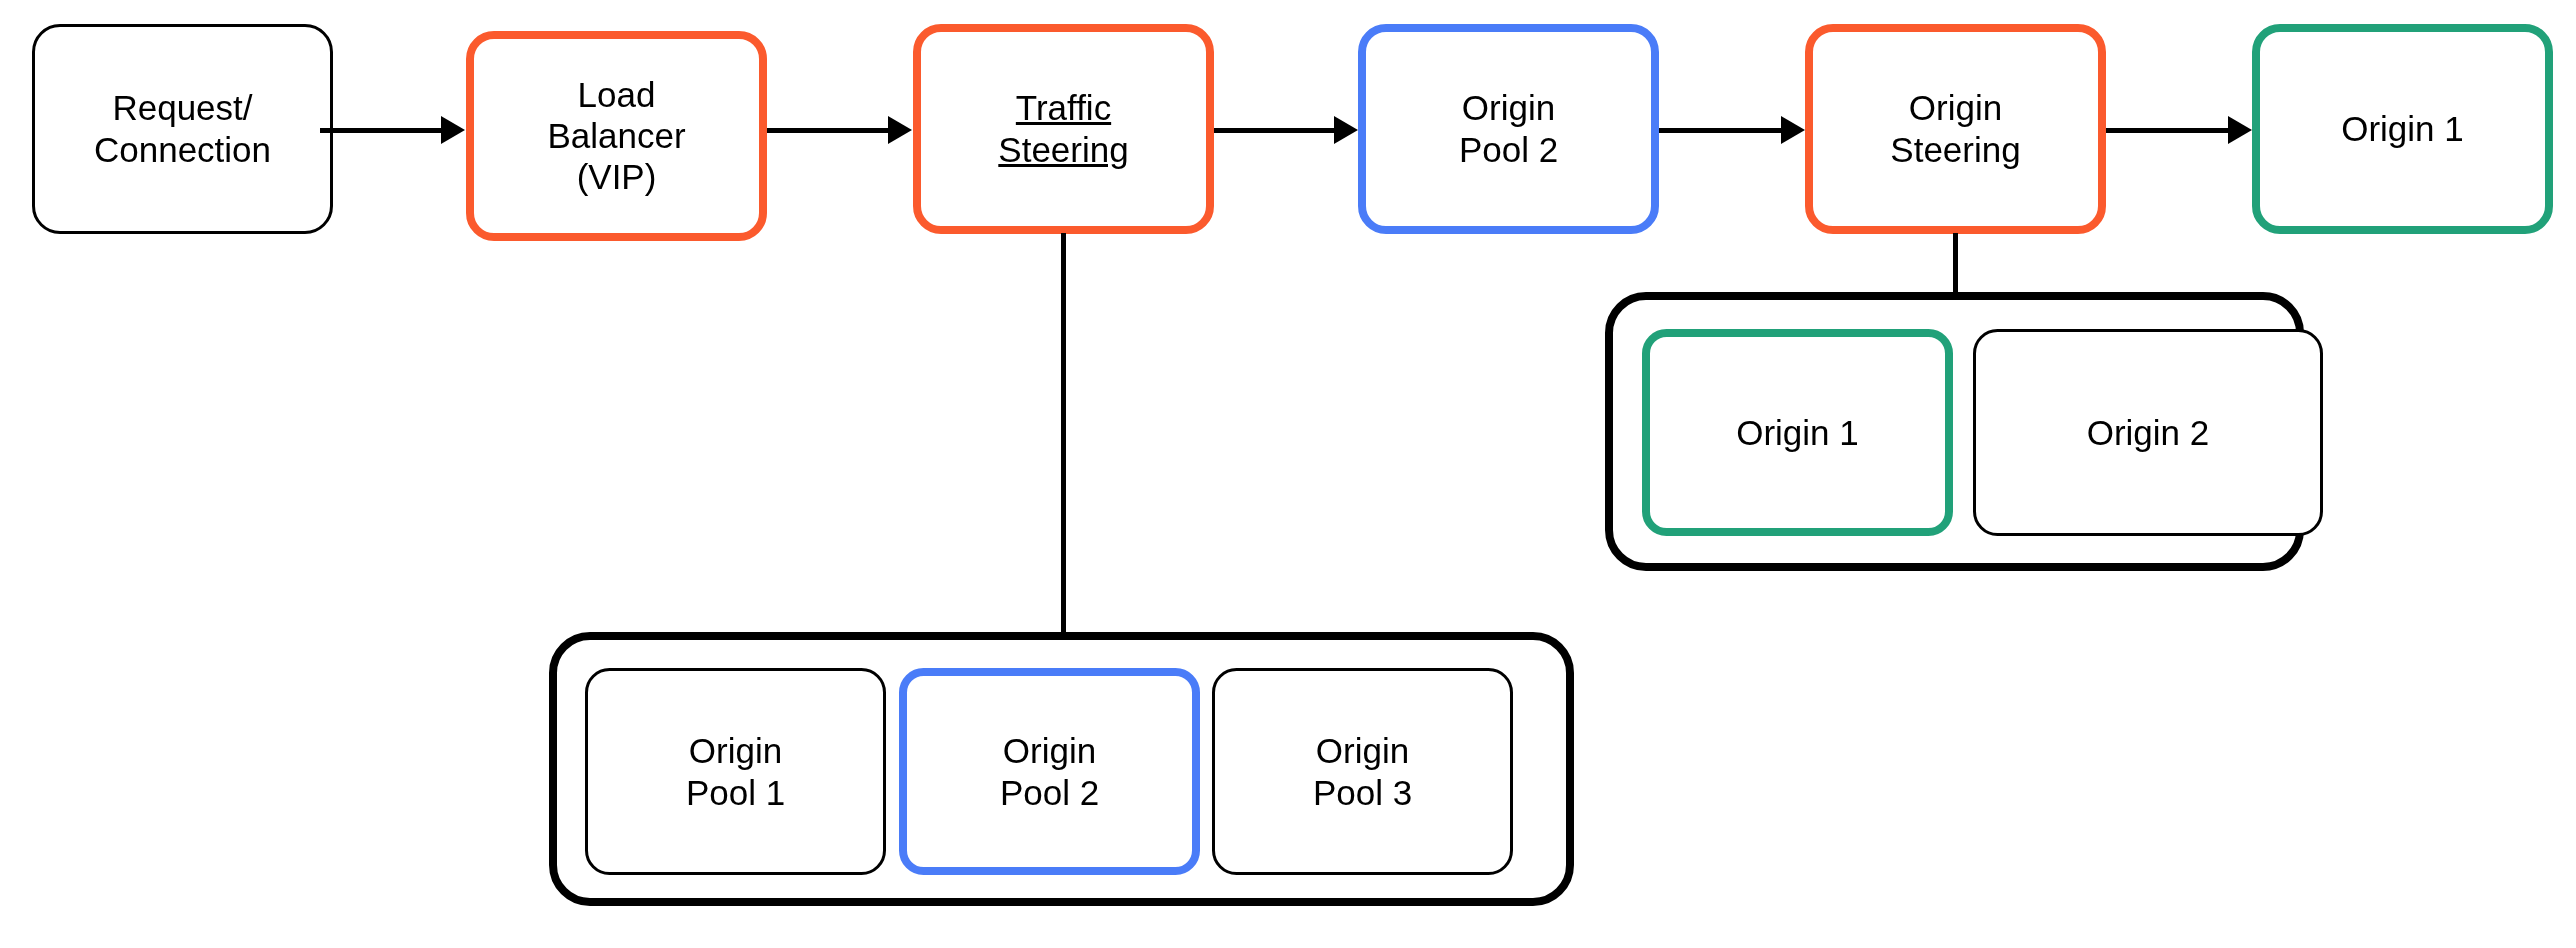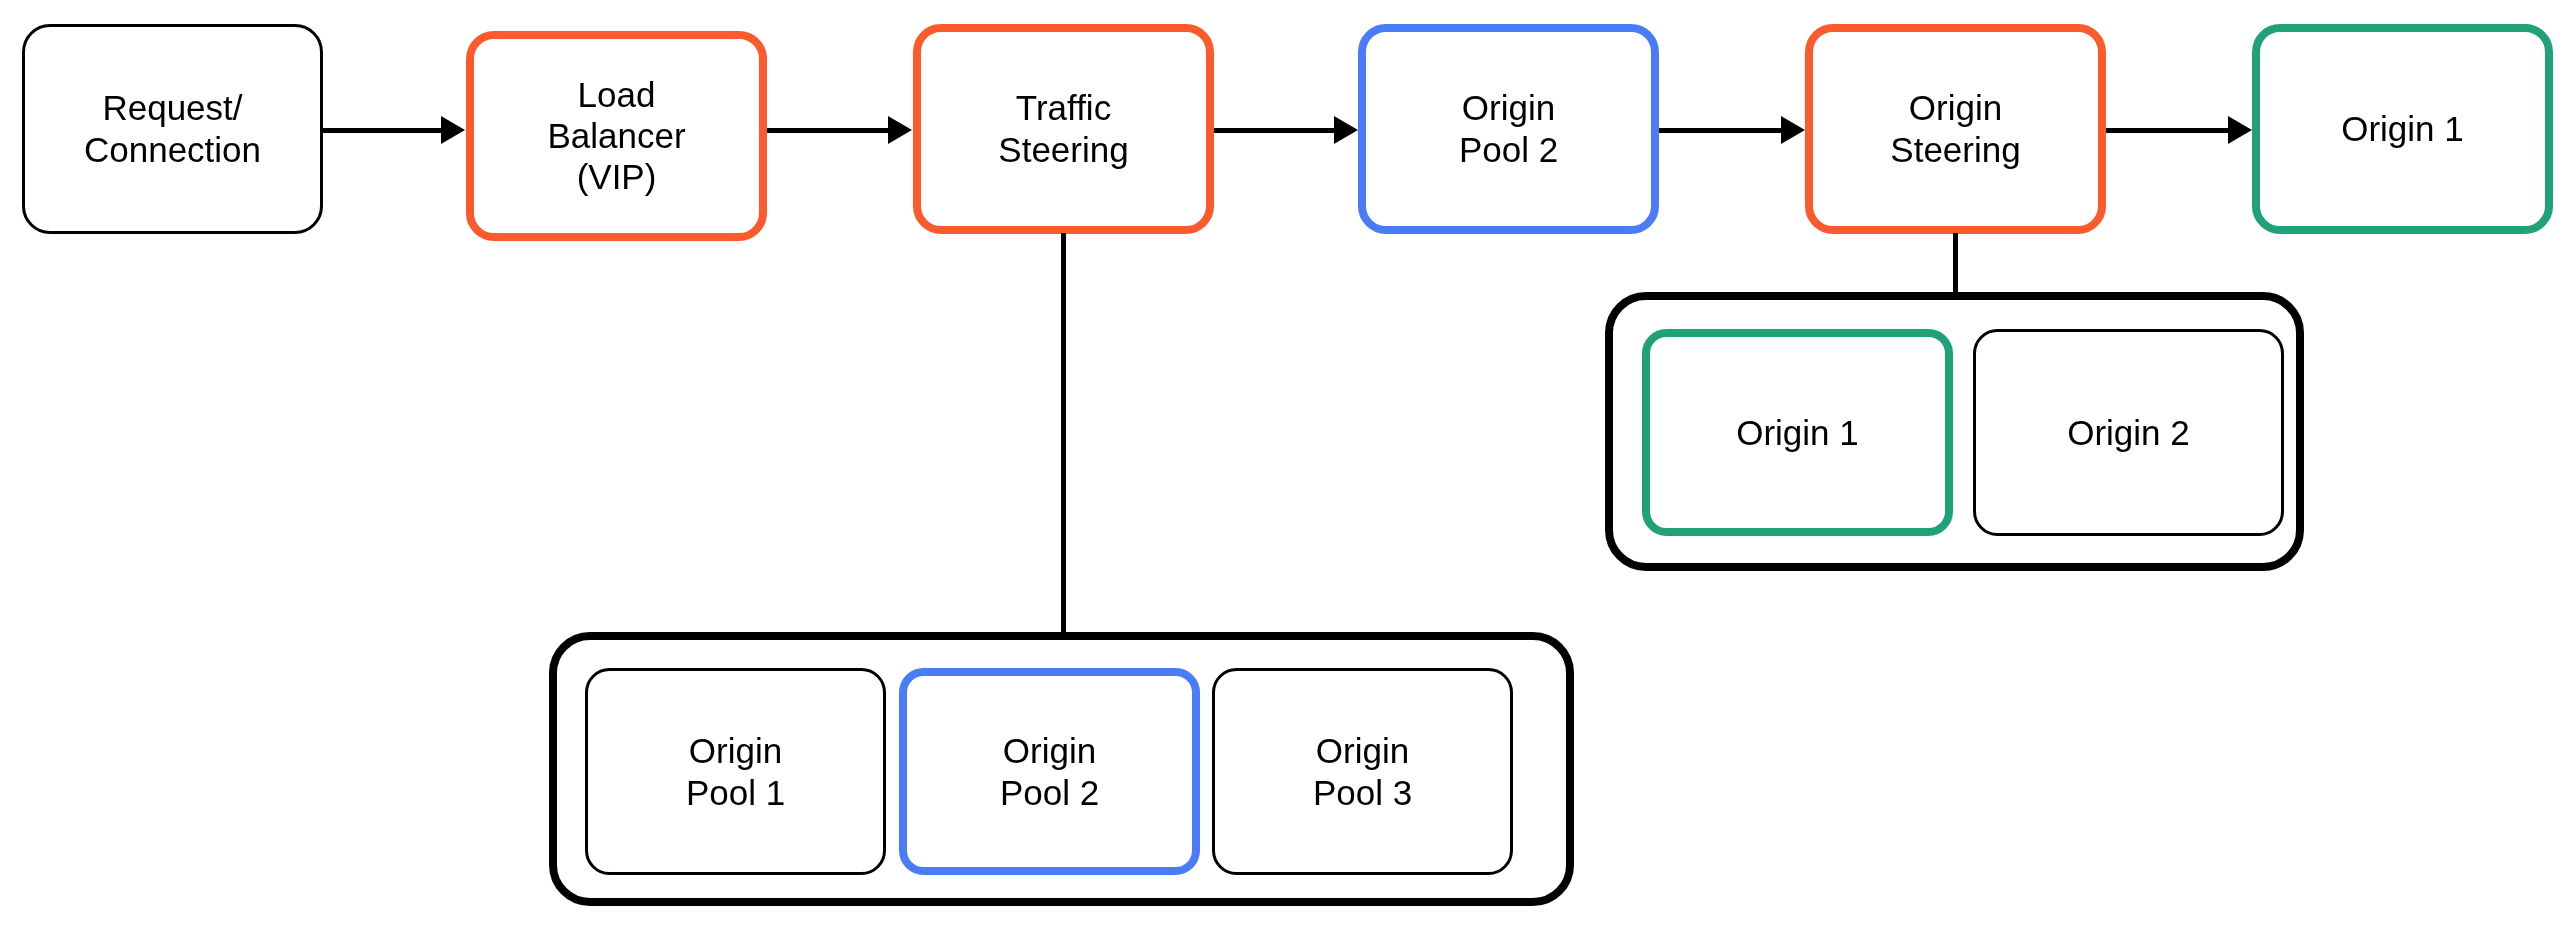--- a/index.html
+++ b/index.html
@@ -93,34 +93,34 @@
     border-top: 14px solid transparent;
     border-bottom: 14px solid transparent;
     border-left: 24.5px solid #000000;
   }
 </style>
 </head>
 <body>
 
 <div id="stage">
 
-  <div class="node flow-node black" style="left:22px;">Request/
+  <div class="node flow-node black" style="left:32px;">Request/
 Connection</div>
 
   <div class="hline" style="left:320px; top:128px; width:122px;"></div>
   <div class="arrowhead" style="left:441px; top:116px;"></div>
 
   <div class="node flow-node orange" style="left:466px;margin-top:7px;">Load
 Balancer
 (VIP)</div>
 
   <div class="hline" style="left:767px; top:128px; width:122px;"></div>
   <div class="arrowhead" style="left:888px; top:116px;"></div>
 
-  <div class="node flow-node orange" style="left:913px;">Traffic
+  <div class="node flow-node orange" style="left:913px;text-decoration:underline;">Traffic
 Steering</div>
 
   <div class="hline" style="left:1214px; top:128px; width:120px;"></div>
   <div class="arrowhead" style="left:1334px; top:116px;"></div>
 
   <div class="node flow-node blue" style="left:1358px;">Origin
 Pool 2</div>
 
   <div class="hline" style="left:1659px; top:128px; width:122px;"></div>
   <div class="arrowhead" style="left:1781px; top:116px;"></div>
@@ -134,21 +134,21 @@
   <div class="node flow-node green" style="left:2252px;">Origin 1</div>
 
   <div class="vline" style="left:1061px; top:233px; height:401px;"></div>
 
   <div class="vline" style="left:1953px; top:233px; height:60px;"></div>
 
   <div class="group" style="left:1605px; top:292px; width:699px; height:279px;">
 
     <div class="member green" style="left:29px; top:29px; width:311px; height:207px;">Origin 1</div>
 
-    <div class="member black" style="left:360px; top:29px; width:311px; height:207px;">Origin 2</div>
+    <div class="member black" style="left:360px; top:29px; width:350px; height:207px;">Origin 2</div>
   </div>
 
   <div class="group" style="left:549px; top:632px; width:1025px; height:274px;">
 
     <div class="member black" style="left:28px; top:28px; width:301px; height:207px;">Origin
 Pool 1</div>
 
     <div class="member blue" style="left:342px; top:28px; width:301px; height:207px;">Origin
 Pool 2</div>
 

